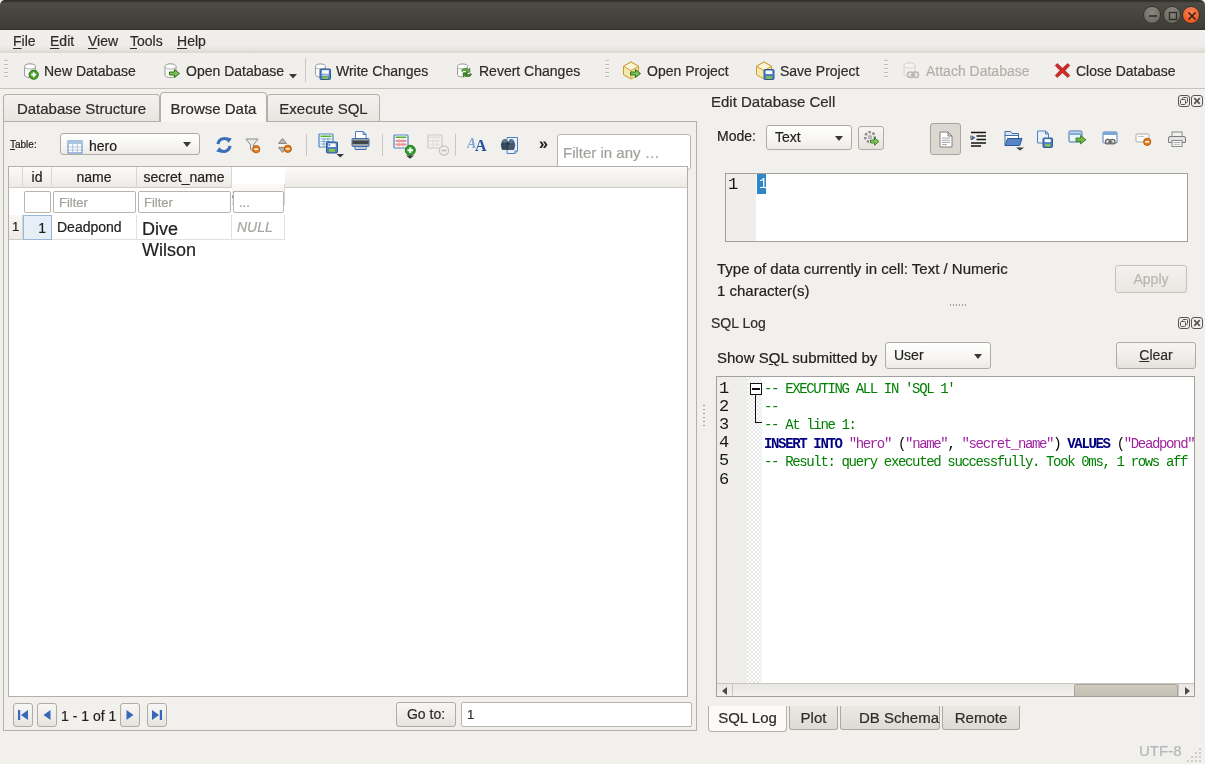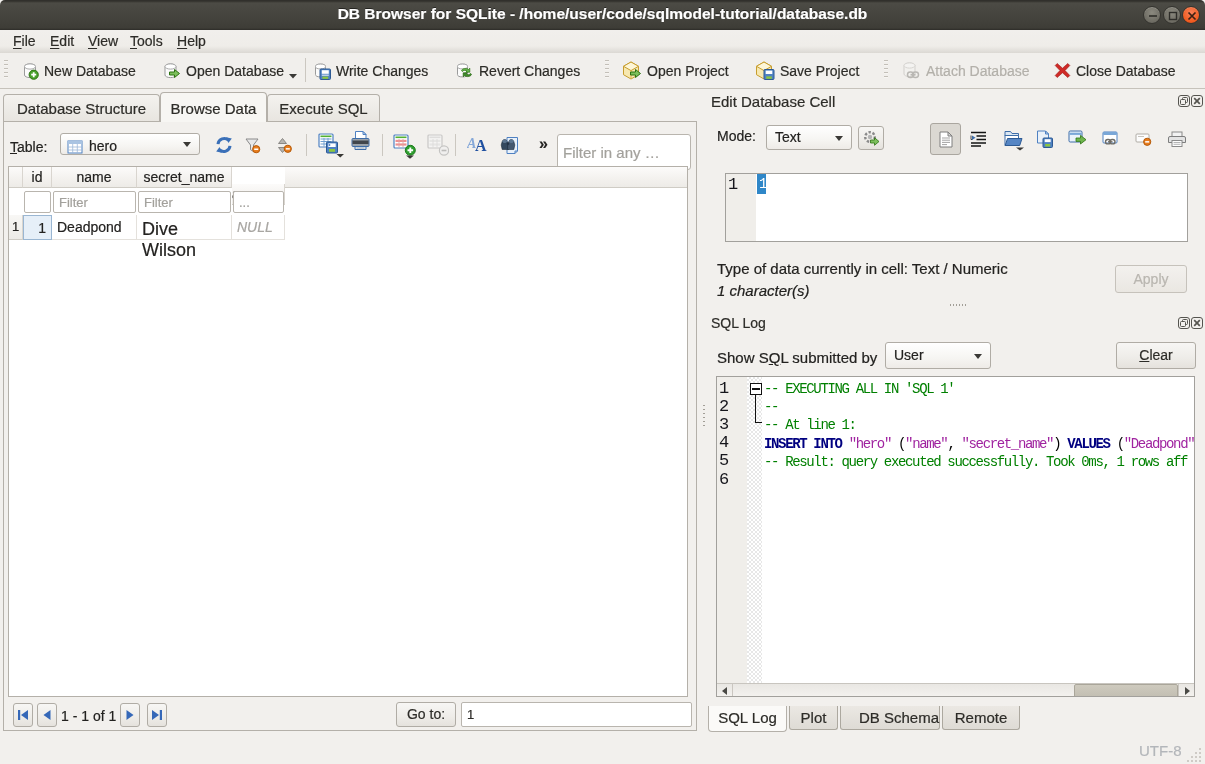--- a/index.html
+++ b/index.html
@@ -60,21 +60,20 @@
 
 .dock-title { position:absolute; font-size:15px; color:#2d2c28; }
 
 
 .codewrap { position:absolute; background:#fff; border:1px solid #a2a09c; font-family:"Liberation Mono",monospace; -webkit-text-stroke:0; }
 </style>
 </head>
 <body>
 
 <div class="titlebar">
-  <div class="title">DB Browser for SQLite - /home/user/code/sqlmodel-tutorial/database.db</div>
   <div class="wbtn" style="left:1143px;">
       <svg width="14" height="14">
         <line x1="3" y1="7" x2="11" y2="7" stroke="#2e2d29" stroke-width="1.6"></line>
       </svg>
     </div>
   <div class="wbtn" style="left:1163px;">
       <svg width="14" height="14">
         <rect x="3.5" y="3.5" width="7" height="7" fill="none" stroke="#2e2d29" stroke-width="1.4"></rect>
       </svg>
     </div>
@@ -173,21 +172,21 @@
       </svg>
     <span>Close Database</span>
     </div>
 </div>
 
 <div class="pane-border" style="left:3px; top:121px; width:694px; height:610px;"></div>
 <div class="tab" style="left:3px; width:157px;">Database Structure</div>
 <div class="tab active" style="left:160px; width:107px;">Browse Data</div>
 <div class="tab" style="left:267px; width:113px;">Execute SQL</div>
 
-<div class="abs" style="left:10px; top:139px; font-size:14px;"><u>T</u>able:</div>
+<div class="abs" style="left:10px; top:139px; font-size:10px;"><u>T</u>able:</div>
 <div class="combo abs" style="left:60px; top:133px; width:140px; height:22px;">
   <svg class="abs" style="left:6px; top:5px;" width="16" height="16" viewBox="0 0 16 16">
       <rect x="1" y="2" width="14" height="12" fill="#fff" stroke="#4f81c2"></rect>
       <rect x="1" y="2" width="14" height="3" fill="#aac4e2"></rect>
       <path d="M1 8 h14 M1 11 h14 M5.7 5 v9 M10.3 5 v9" stroke="#9db8d8" stroke-width=".8"></path>
     </svg>
   <span class="abs" style="left:28px; top:4px; font-size:14px;">hero</span>
   <span class="arr"></span>
 </div>
 
@@ -380,21 +379,21 @@
   </svg>
 
 <div class="codewrap" style="left:725px; top:173px; width:463px; height:69px;">
   <div class="abs" style="left:0; top:0; width:30px; height:67px; background:#f0eeea;"></div>
   <div class="abs" style="left:2px; top:1px; font-size:17px; letter-spacing:-1.3px; color:#16161c;">1</div>
   <div class="abs" style="left:31px; top:0px; width:9px; height:19.5px; background:#2f87c8;"></div>
   <div class="abs" style="left:33px; top:2px; font-size:14px; letter-spacing:-1.35px; color:#fff;">1</div>
 </div>
 
 <div class="abs" style="left:717px; top:260px; font-size:15px;">Type of data currently in cell: Text / Numeric</div>
-<div class="abs" style="left:717px; top:282px; font-size:15px;font-style:italic;">1 character(s)</div>
+<div class="abs" style="left:717px; top:282px; font-size:15px;">1 character(s)</div>
 <div class="btn dis abs" style="left:1115px; top:265px; width:72px; height:28px; padding-top:5px;">Apply</div>
 
 <div class="dock-title" style="left:711px; top:315px; font-size:14px;">SQL Log</div>
 <svg class="abs" style="left:1178px; top:317px;" width="12" height="12" viewBox="0 0 12 12">
     <rect x="0.5" y="0.5" width="11" height="11" rx="2.5" fill="none" stroke="#55544f"></rect>
     <rect x="4.5" y="2.5" width="5" height="5" rx="1" fill="none" stroke="#55544f"></rect>
     <rect x="2.5" y="4.5" width="5" height="5" rx="1" fill="#f2f0ed" stroke="#55544f"></rect>
   </svg>
 <svg class="abs" style="left:1191px; top:317px;" width="12" height="12" viewBox="0 0 12 12">
     <rect x="0.5" y="0.5" width="11" height="11" rx="2.5" fill="none" stroke="#55544f"></rect>

